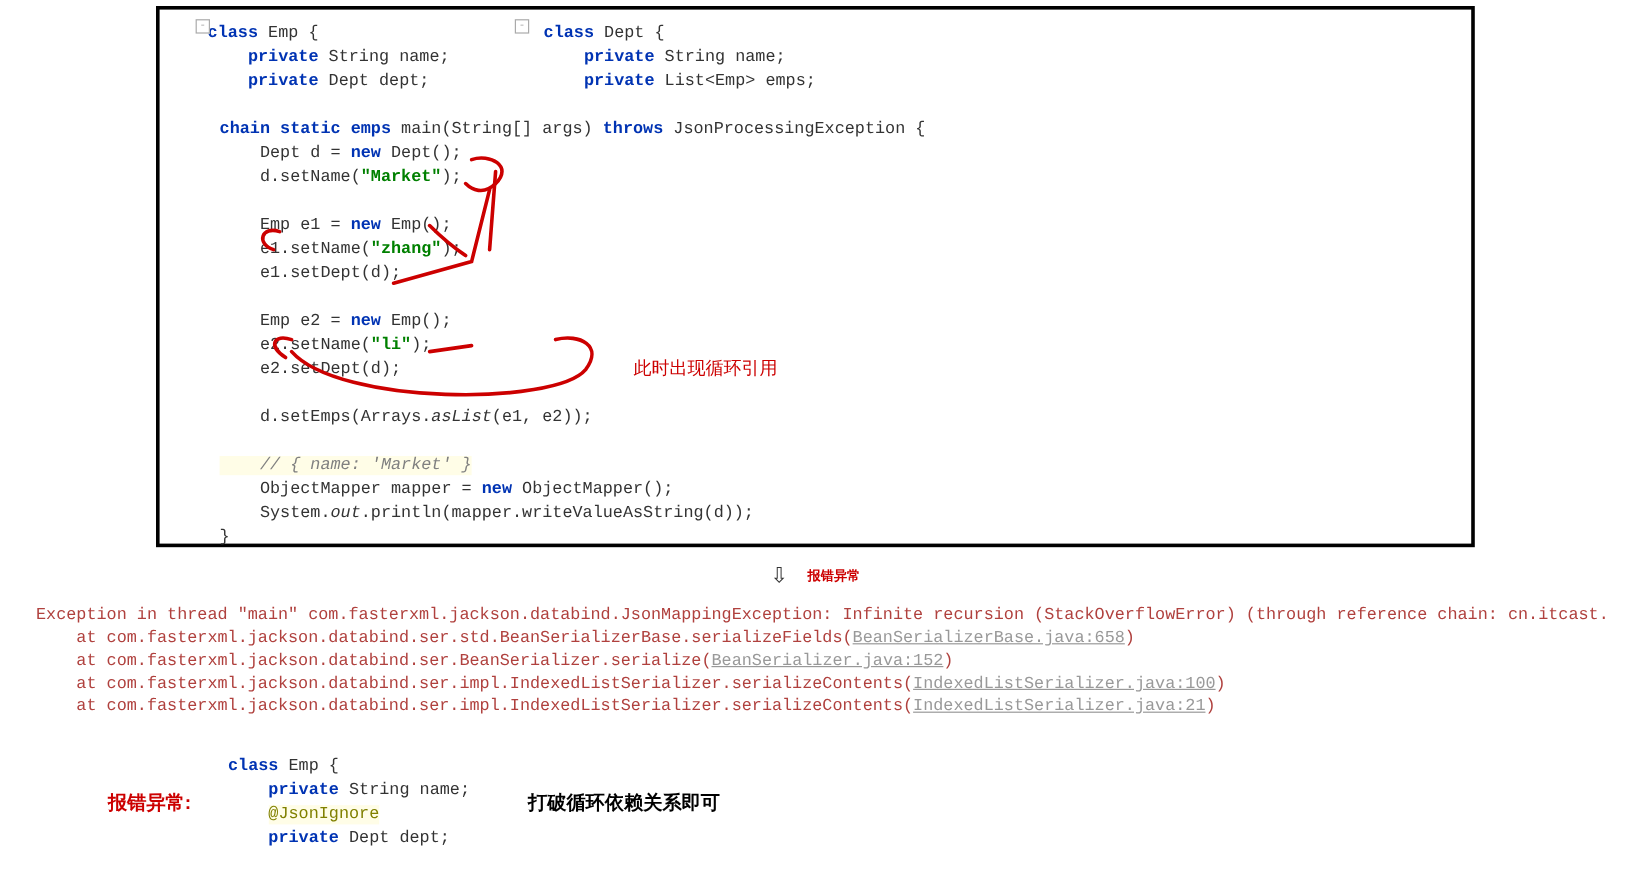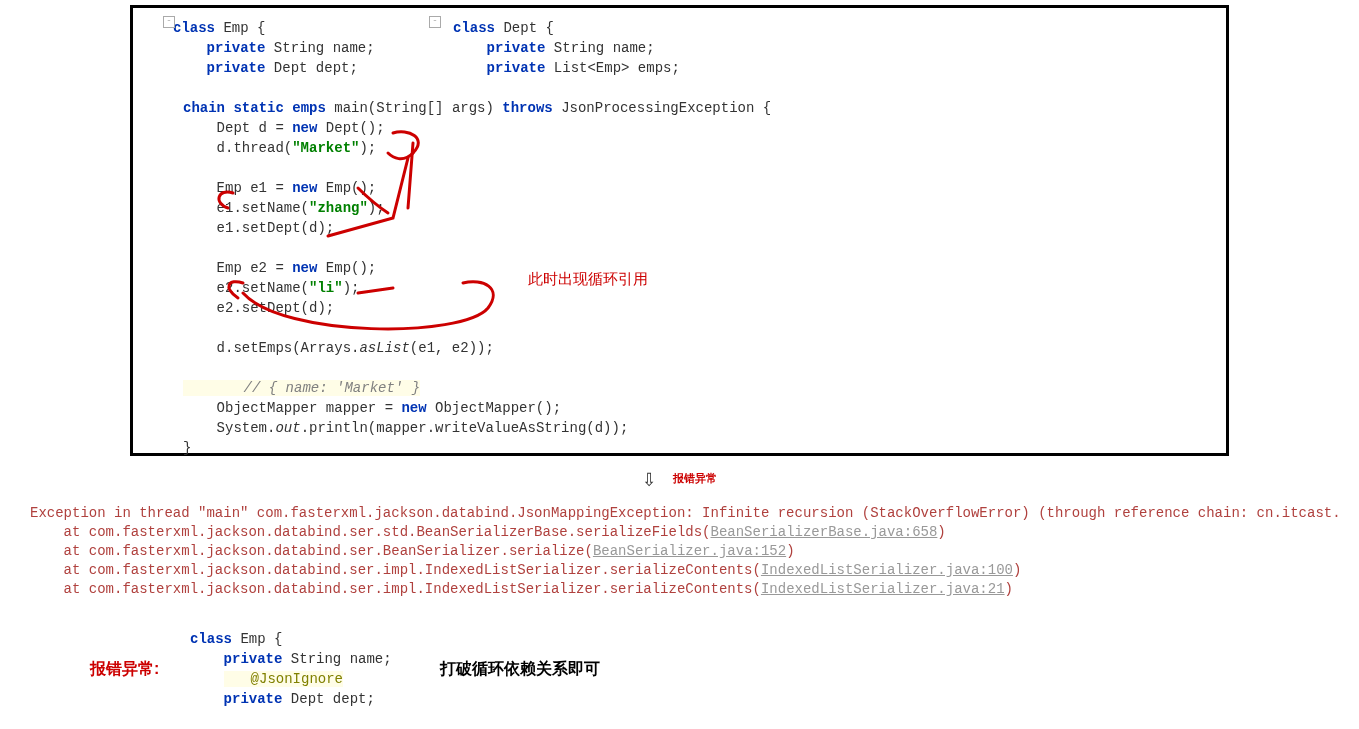--- a/index.html
+++ b/index.html
@@ -39,21 +39,21 @@
     left: 30px;
     top: 8px;
     width: 10px; height: 10px;
     border: 1px solid #aaa;
     font-size: 9px;
     line-height: 8px;
     text-align: center;
     color: #aaa;
     background: #fff;
   }
-  .hl { background: #fffde7; padding-left: 27px; }
+  .hl { background: #fffde7; }
   .ann-red {
     position: absolute;
     color: #c00;
     font-family: "Microsoft YaHei", sans-serif;
     font-size: 15px;
     font-weight: normal;
   }
   .ann-black {
     position: absolute;
     color: #000;
@@ -113,21 +113,21 @@
     <div class="col col2">
 <pre><span class="kw">class</span> <span>Dept {</span>
     <span class="kw">private</span> <span>String</span> <span>name;</span>
     <span class="kw">private</span> <span>List&lt;Emp&gt;</span> <span>emps;</span></pre>
     </div>
   </div>
 
   <div class="mainblock">
 <pre><span class="kw">chain</span> <span class="kw">static</span> <span class="kw">emps</span> <span>main(String[] args)</span> <span class="kw">throws</span> <span>JsonProcessingException {</span>
 <span>    Dept d = </span><span class="kw">new</span><span> Dept();</span>
-<span>    d.thread(</span><span class="str">"Market"</span><span>);</span>
+<span>    d.setName(</span><span class="str">"Market"</span><span>);</span>
 
 <span>    Emp e1 = </span><span class="kw">new</span><span> Emp();</span>
 <span>    e1.setName(</span><span class="str">"zhang"</span><span>);</span>
 <span>    e1.setDept(d);</span>
 
 <span>    Emp e2 = </span><span class="kw">new</span><span> Emp();</span>
 <span>    e2.setName(</span><span class="str">"li"</span><span>);</span>
 <span>    e2.setDept(d);</span>
 
 <span>    d.setEmps(Arrays.</span><span style="font-style:italic">asList</span><span>(e1, e2));</span>
@@ -145,21 +145,21 @@
       <path d="M280,135 L275,200"></path>
       <path d="M255,205 C240,195 230,185 225,180"></path>
       <path d="M100,185 C85,180 80,195 95,200"></path>
       <path d="M110,275 C95,270 90,280 105,290"></path>
       <path d="M195,228 L260,210 L275,150"></path>
       <path d="M110,285 C150,330 330,330 355,300 C370,280 350,270 330,275"></path>
       <path d="M225,285 L260,280"></path>
     </g>
   </svg>
 
-  <div class="ann-red" style="left:395px; top:262px;">此时出现循环引用</div>
+  <div class="ann-red" style="left:395px; top:290px;">此时出现循环引用</div>
 </div>
 
 <div class="arrow-row">
   <span style="font-size:24px; display:inline-block; vertical-align:middle;">⇩</span>
   <span class="arrow-label">报错异常</span>
 </div>
 
 <div class="stacktrace"><span>Exception in thread "main" com.fasterxml.jackson.databind.JsonMappingException: Infinite recursion (StackOverflowError) (through reference chain: cn.itcast.</span>
 <span><span>    at com.fasterxml.jackson.databind.ser.std.BeanSerializerBase.serializeFields(</span><span class="link">BeanSerializerBase.java:658</span><span>)</span></span>
 <span><span>    at com.fasterxml.jackson.databind.ser.BeanSerializer.serialize(</span><span class="link">BeanSerializer.java:152</span><span>)</span></span>

